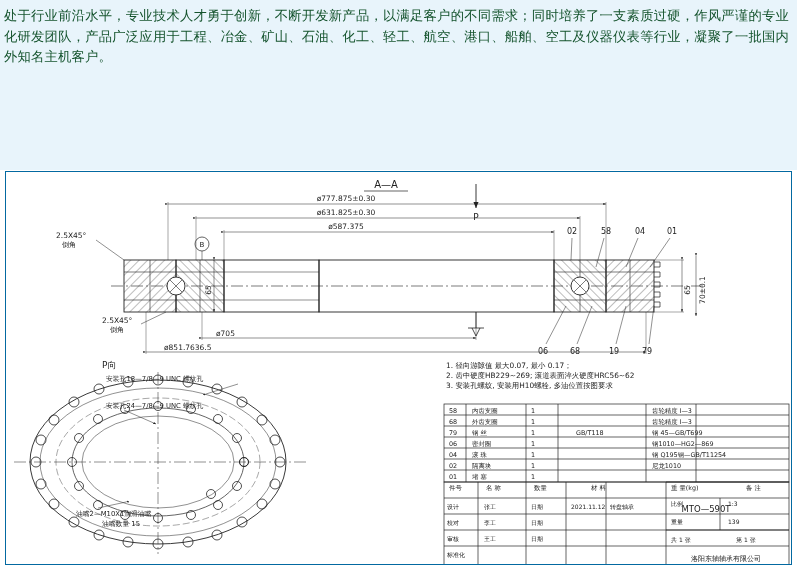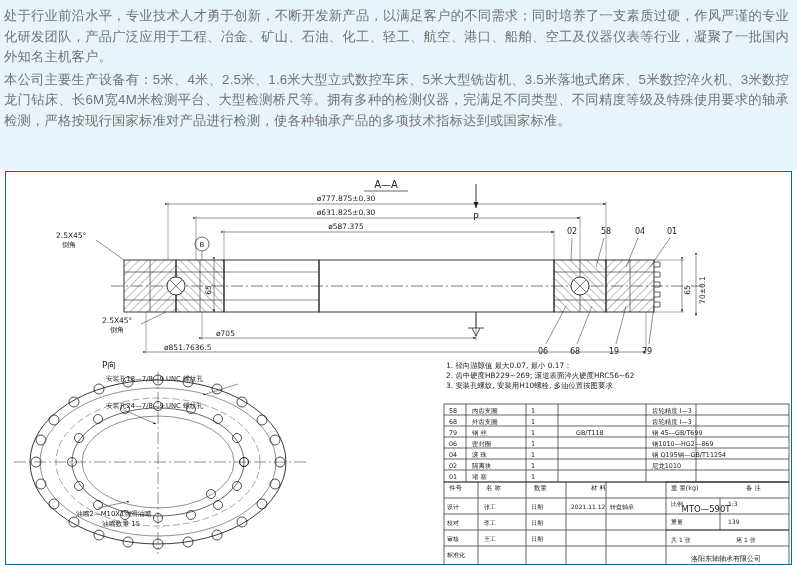--- a/index.html
+++ b/index.html
@@ -10,45 +10,44 @@
   .intro{
     position:absolute;left:0;top:0;width:797px;height:170px;
     background:#e8f4fb;
     padding:6px 8px 0 4px;
     box-sizing:border-box;
   }
   .intro p{
     margin:0 0 2px 0;
     font-size:13.3px;
     line-height:1.55;
-    color:#737373;
+    color:#14532d;
     letter-spacing:0.2px;
     text-align:justify;
-    font-family:Liberation Sans, sans-serif;
+    font-family:Liberation Serif, serif;
   }
 
   
   .drawing{
     position:absolute;left:5px;top:171px;width:787px;height:394px;
     background:#ffffff;
     border:1px solid #0369a1;
     box-sizing:border-box;
     overflow:hidden;
   }
   .dwg-svg{position:absolute;left:0;top:0;}
   .cn{font-family:"DejaVu Sans","Liberation Sans",sans-serif;}
 </style>
 </head>
 <body>
 
 <div class="page">
 
   <div class="intro">
     <p class="cn">处于行业前沿水平，专业技术人才勇于创新，不断开发新产品，以满足客户的不同需求；同时培养了一支素质过硬，作风严谨的专业化研发团队，产品广泛应用于工程、冶金、矿山、石油、化工、轻工、航空、港口、船舶、空工及仪器仪表等行业，凝聚了一批国内外知名主机客户。</p>
-    <p class="cn">本公司主要生产设备有：5米、4米、2.5米、1.6米大型立式数控车床、5米大型铣齿机、3.5米落地式磨床、5米数控淬火机、3米数控龙门钻床、长6M宽4M米检测平台、大型检测桥尺等。拥有多种的检测仪器，完满足不同类型、不同精度等级及特殊使用要求的轴承检测，严格按现行国家标准对产品进行检测，使各种轴承产品的多项技术指标达到或国家标准。</p>
   </div>
 
   <div class="drawing">
 
     <svg class="dwg-svg" width="787" height="394" viewBox="0 0 787 394">
       <defs>
         <pattern id="hatchR" width="6" height="6" patternUnits="userSpaceOnUse" patternTransform="rotate(45)">
           <line x1="0" y1="0" x2="0" y2="6" stroke="#222" stroke-width="0.6"></line>
         </pattern>
         <pattern id="hatchL" width="6" height="6" patternUnits="userSpaceOnUse" patternTransform="rotate(-45)">

